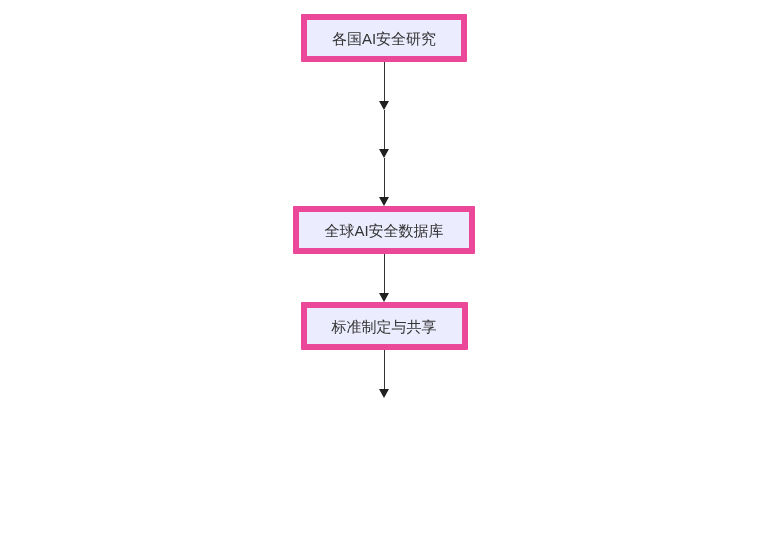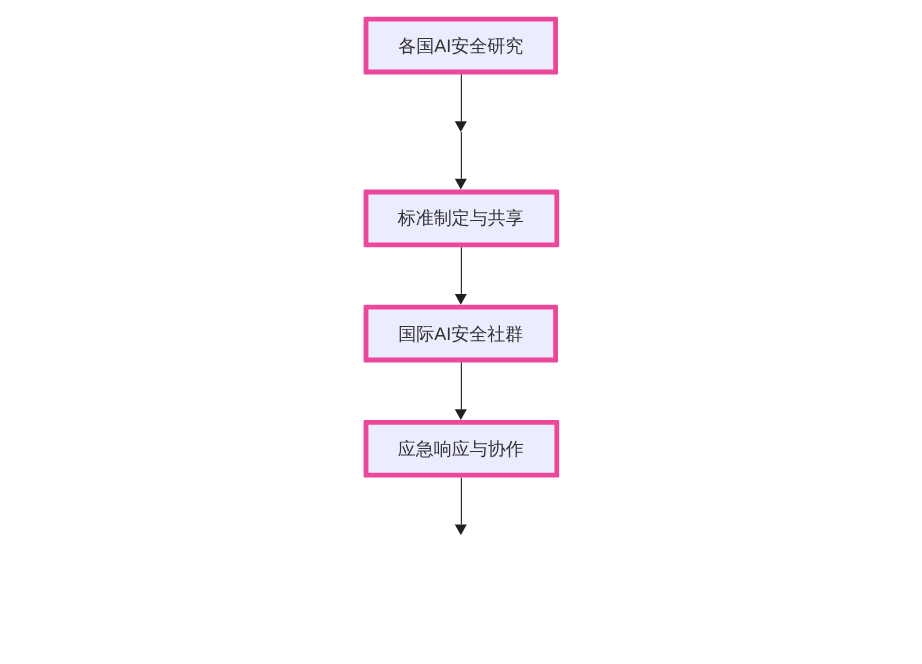--- a/index.html
+++ b/index.html
@@ -25,21 +25,21 @@
   }
   .node {
     box-sizing: border-box;
     height: 48px;
     min-width: 120px;
     display: flex;
     align-items: center;
     justify-content: center;
     padding: 0 25px;
     background: #ECECFF;
-    border: 4px solid #ec4899;
+    border: 6px solid #ec4899;
     border-radius: 1px;
   }
   .node-label {
     color: #333333;
     font-size: 15px;
     white-space: nowrap;
     line-height: 1;
   }
   .edge {
     height: 48px;
@@ -73,40 +73,37 @@
     <div class="edge-line"></div>
     <div class="edge-head"></div>
   </div>
 
 
   <div class="edge">
     <div class="edge-line"></div>
     <div class="edge-head"></div>
   </div>
 
+
+  <div class="edge">
+    <div class="edge-line"></div>
+    <div class="edge-head"></div>
+  </div>
+
   <div class="node">
-    <span class="node-label">标准制定与共享</span>
+    <span class="node-label">全球AI安全数据库</span>
   </div>
 
   <div class="edge">
     <div class="edge-line"></div>
     <div class="edge-head"></div>
   </div>
 
   <div class="node">
-    <span class="node-label">国际AI安全社群</span>
-  </div>
-
-  <div class="edge">
-    <div class="edge-line"></div>
-    <div class="edge-head"></div>
-  </div>
-
-  <div class="node">
-    <span class="node-label">应急响应与协作</span>
+    <span class="node-label">标准制定与共享</span>
   </div>
 
   <div class="edge">
     <div class="edge-line"></div>
     <div class="edge-head"></div>
   </div>
 
 
 </div>
 

